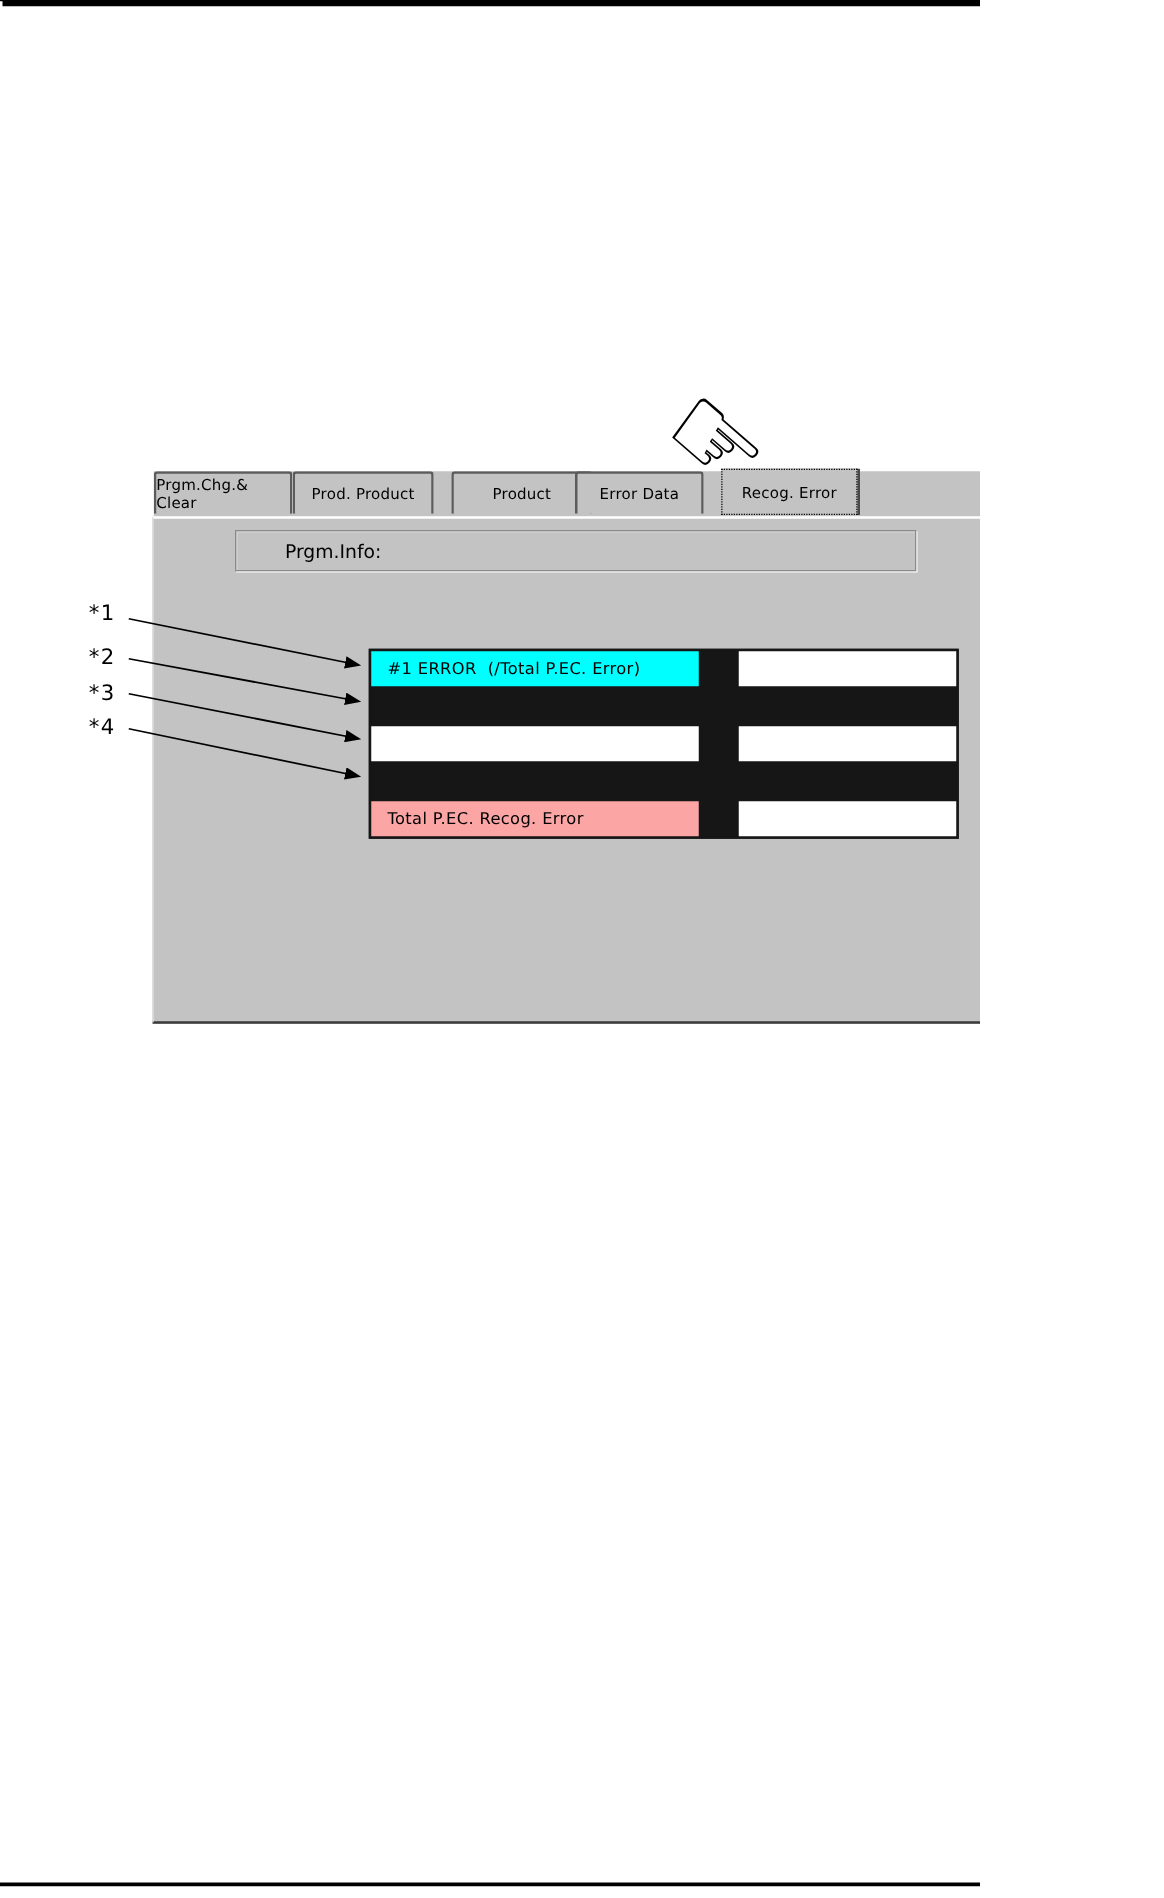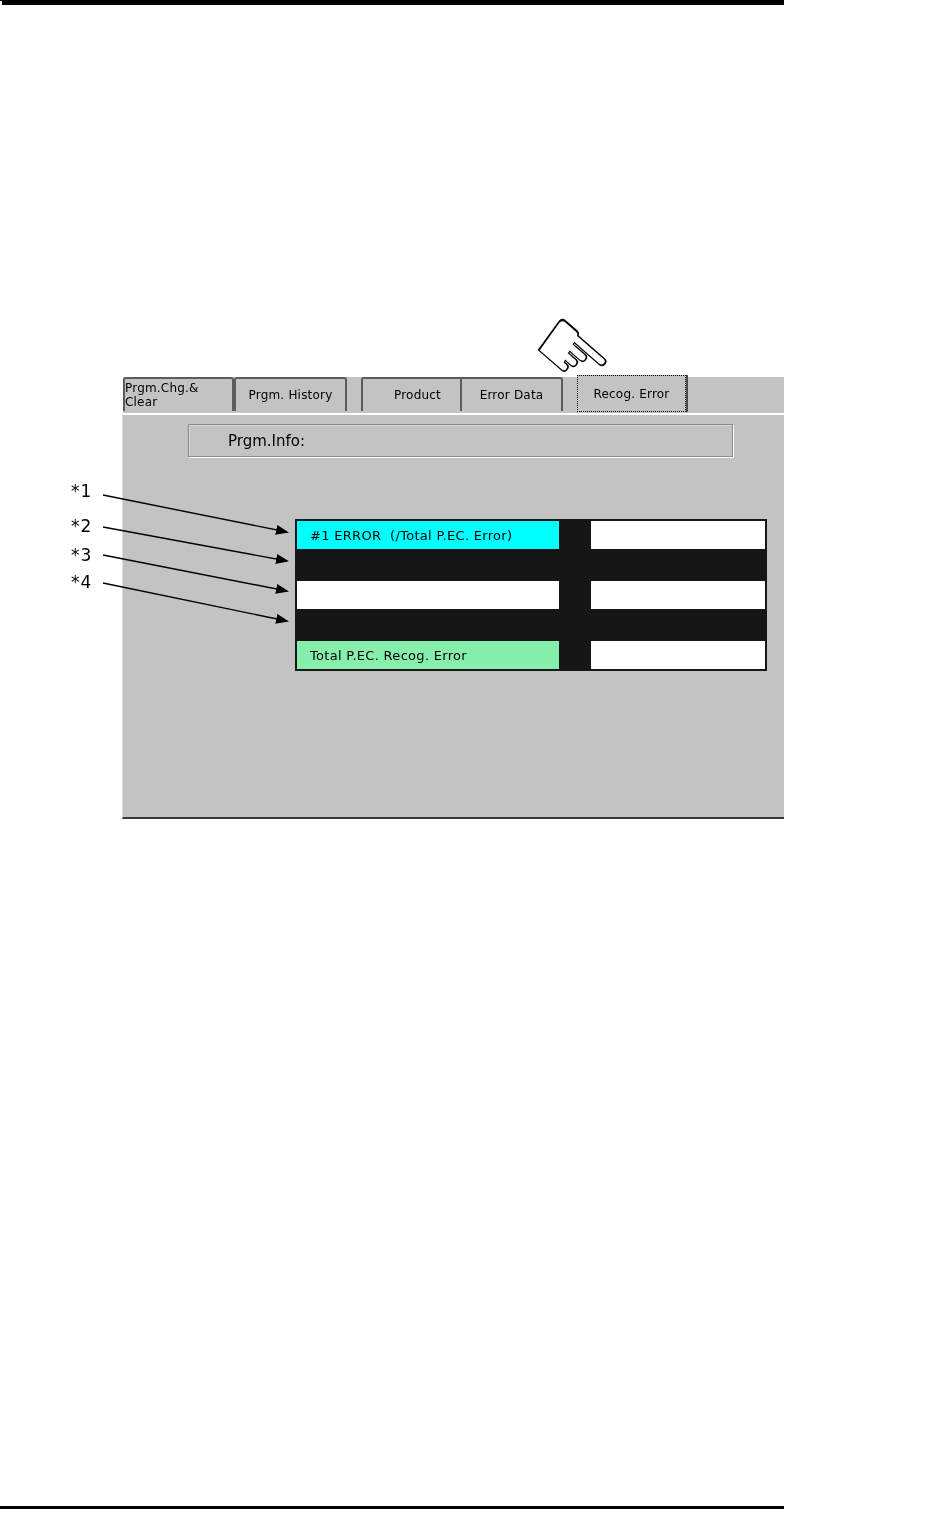--- a/index.html
+++ b/index.html
@@ -82,21 +82,21 @@
   <div class="rule top-rule"></div>
   <div class="rule top-rule-thin"></div>
   <div class="rule bottom-rule"></div>
 
   <div class="tab-strip"></div>
 
   <div class="tab t1">
     <span>Prgm.Chg.&amp; Clear</span>
   </div>
   <div class="tab t2">
-    <span>Prgm. History</span>
+    <span>Prod. Product</span>
   </div>
   <div class="tab t3">
     <span>Product</span>
   </div>
   <div class="tab t4">
     <span>Error Data</span>
   </div>
   <div class="tab selected">
     <span>Recog. Error</span>
   </div>
@@ -108,21 +108,21 @@
   </div>
 
   <div class="error-table">
     <div class="etl" style="background-color: rgb(0, 255, 255);">#1 ERROR  (/Total P.EC. Error)</div>
     <div class="etv"></div>
 
     <div class="etv"></div>
 
     <div class="etv"></div>
 
-    <div class="etl" style="background-color: #86efac;">Total P.EC. Recog. Error</div>
+    <div class="etl" style="background-color: #fca5a5;">Total P.EC. Recog. Error</div>
     <div class="etv"></div>
   </div>
 
   <span class="ann a1">*1</span>
   <span class="ann a2">*2</span>
   <span class="ann a3">*3</span>
   <span class="ann a4">*4</span>
 
   <svg class="arrow-layer" viewBox="0 0 931 1518" xmlns="http://www.w3.org/2000/svg">
     <defs>

